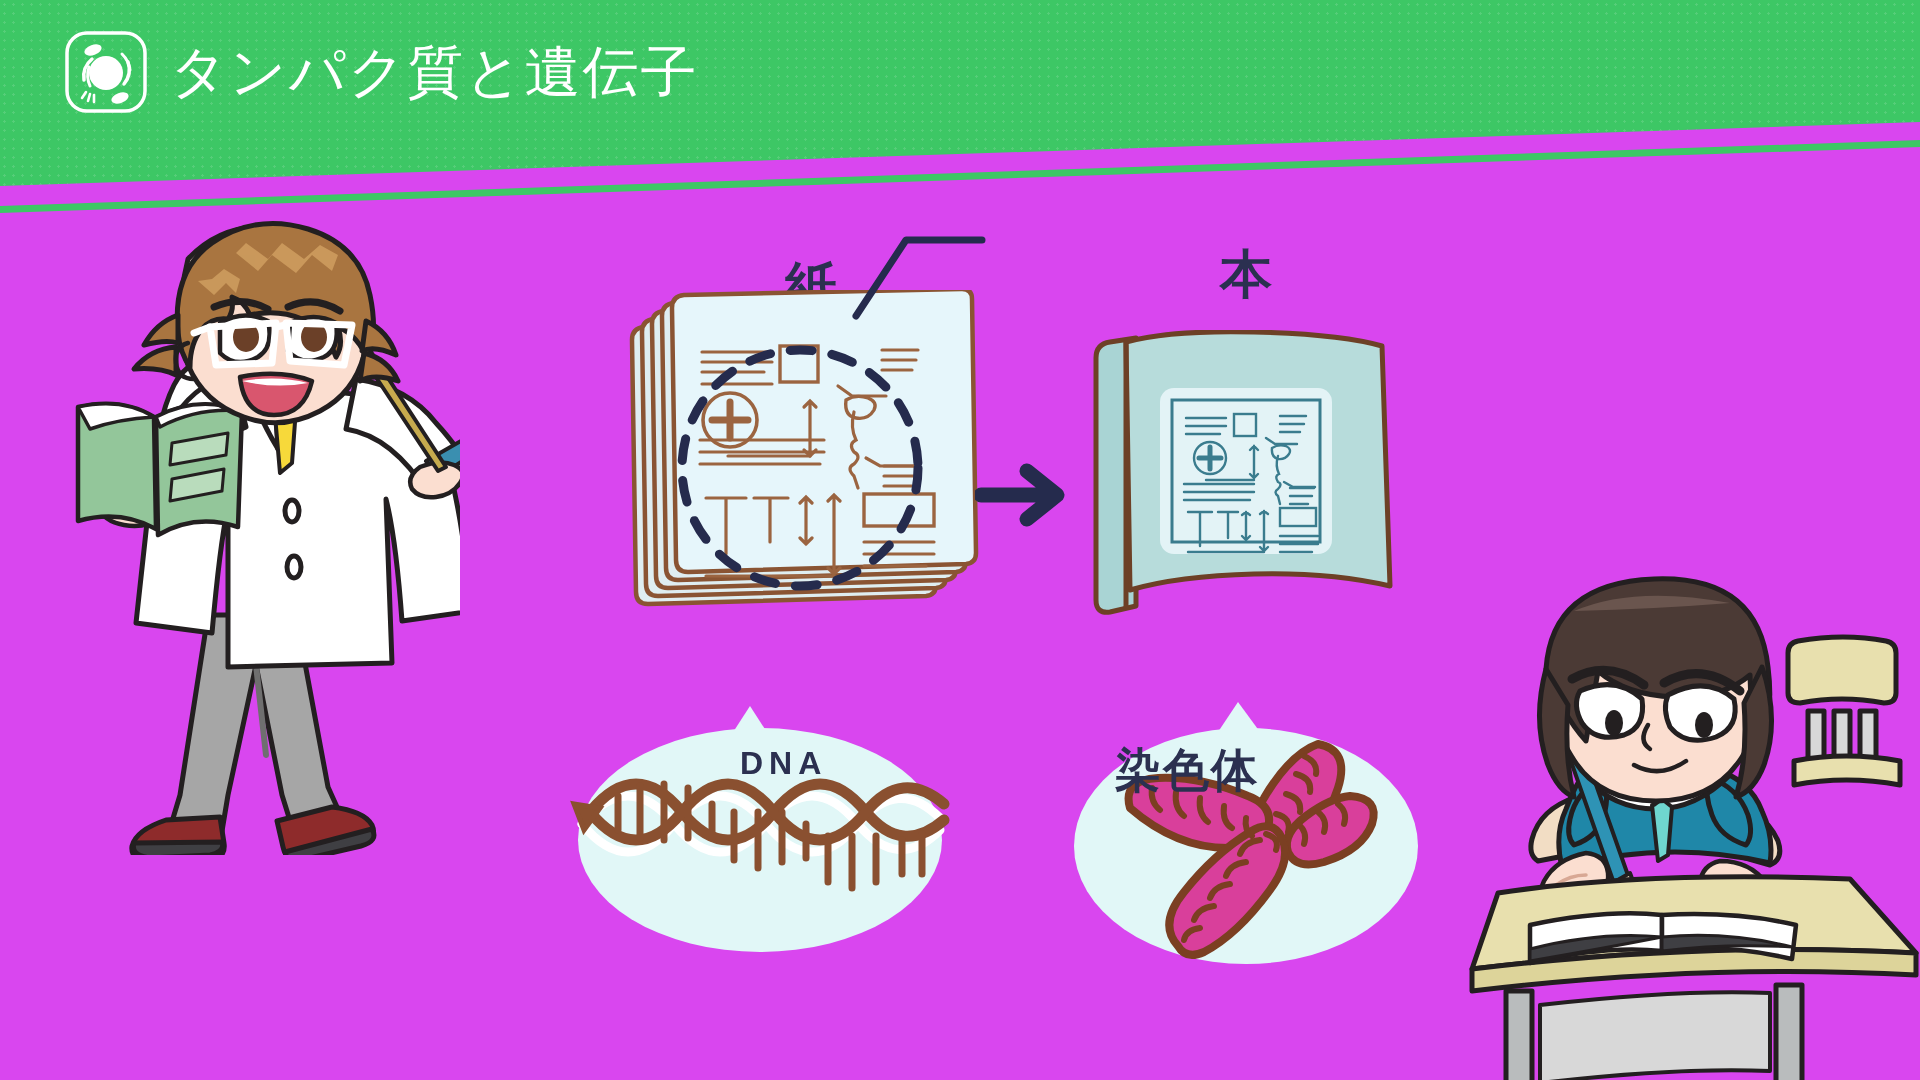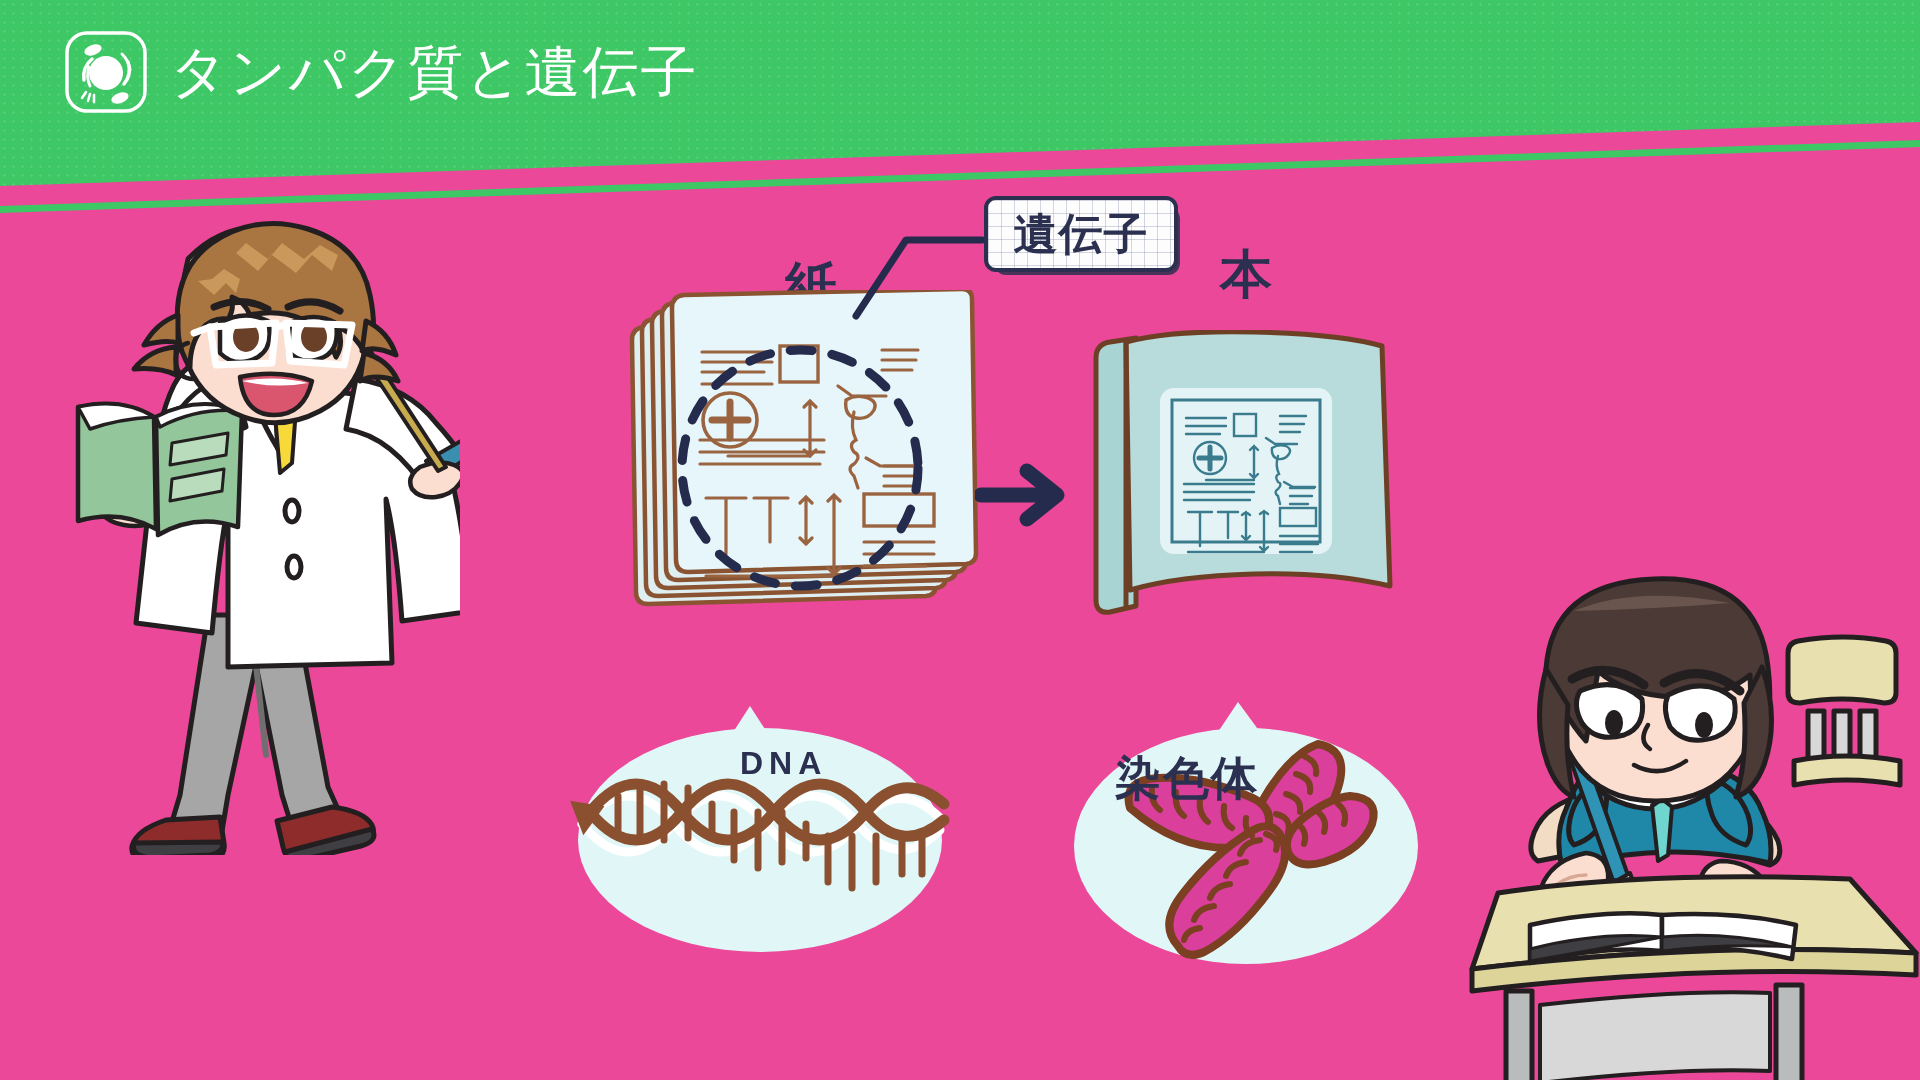--- a/index.html
+++ b/index.html
@@ -1,18 +1,18 @@
 <!DOCTYPE html>
 <html><head>
 <meta charset="utf-8">
 <style>
   html,body{margin:0;padding:0;background:#fff;}
   body{width:1920px;height:1080px;overflow:hidden;position:relative;
        font-family:"Liberation Sans","DejaVu Sans",sans-serif;}
-  .stage{position:absolute;inset:0;width:1920px;height:1080px;background:#ec4899;}
+  .stage{position:absolute;inset:0;width:1920px;height:1080px;background:#d946ef;}
 
   
   .header-wrap{position:absolute;left:0;top:0;width:1920px;height:215px;pointer-events:none;}
   .header-band{position:absolute;left:0;top:0;width:1920px;height:200px;
       background:#3dc765;
       -webkit-clip-path:polygon(0 0,1920px 0,1920px 122px,0 186px);
       clip-path:polygon(0 0,1920px 0,1920px 122px,0 186px);}
   .header-dots{position:absolute;inset:0;
       background-image:radial-gradient(rgba(255,255,255,.13) 1.1px,transparent 1.2px);
       background-size:9px 9px;}
@@ -38,21 +38,21 @@
       display:flex;align-items:center;justify-content:center;}
   .callout .grid{position:absolute;inset:0;
       background-image:linear-gradient(to right,rgba(120,130,160,.32) 1px,transparent 1px),
                        linear-gradient(to bottom,rgba(120,130,160,.32) 1px,transparent 1px);
       background-size:13px 13px;}
   .callout .txt{position:relative;color:#2b3050;font-size:44px;font-weight:700;letter-spacing:1px;}
 
   .lab-kami{left:785px;top:252px;font-size:52px;}
   .lab-hon{left:1220px;top:240px;font-size:52px;}
   .cap-dna{left:740px;top:745px;font-size:32px;letter-spacing:6px;}
-  .cap-chr{left:1115px;top:740px;font-size:46px;letter-spacing:2px;margin-top:8px;}
+  .cap-chr{left:1115px;top:740px;font-size:46px;letter-spacing:2px;}
 </style>
 </head>
 <body>
 
 <div class="stage">
 
   <div class="header-wrap">
     <div class="header-band">
       <div class="header-dots"></div>
     </div>
@@ -200,27 +200,20 @@
       </g>
 
       <circle cx="180" cy="178" r="118" fill="none" stroke="#252b4d" stroke-width="9" stroke-dasharray="22 20" stroke-linecap="round"></circle>
     </svg>
   </div>
 
   <svg class="abs" style="left:820px;top:170px;" width="200" height="180">
     <path d="M162 70 L86 70 L36 146" fill="none" stroke="#252b4d" stroke-width="7" stroke-linejoin="round" stroke-linecap="round"></path>
   </svg>
 
-  <div class="callout">
-    <div class="shadow"></div>
-    <div class="box">
-      <div class="grid"></div>
-      <span class="txt">遺伝子</span>
-    </div>
-  </div>
 
   <svg class="abs" style="left:975px;top:455px;" width="110" height="80">
     <path d="M6 40 L70 40 M52 16 L82 40 L52 64" fill="none" stroke="#252b4d" stroke-width="15" stroke-linecap="round" stroke-linejoin="round"></path>
   </svg>
 
   <span class="abs cap lab-hon">本</span>
 
   <div class="abs" style="left:1090px;top:330px;width:320px;height:290px;">
     <svg width="320" height="290" viewBox="0 0 320 290">
       <g stroke="#6d4026" stroke-width="5" stroke-linejoin="round">

